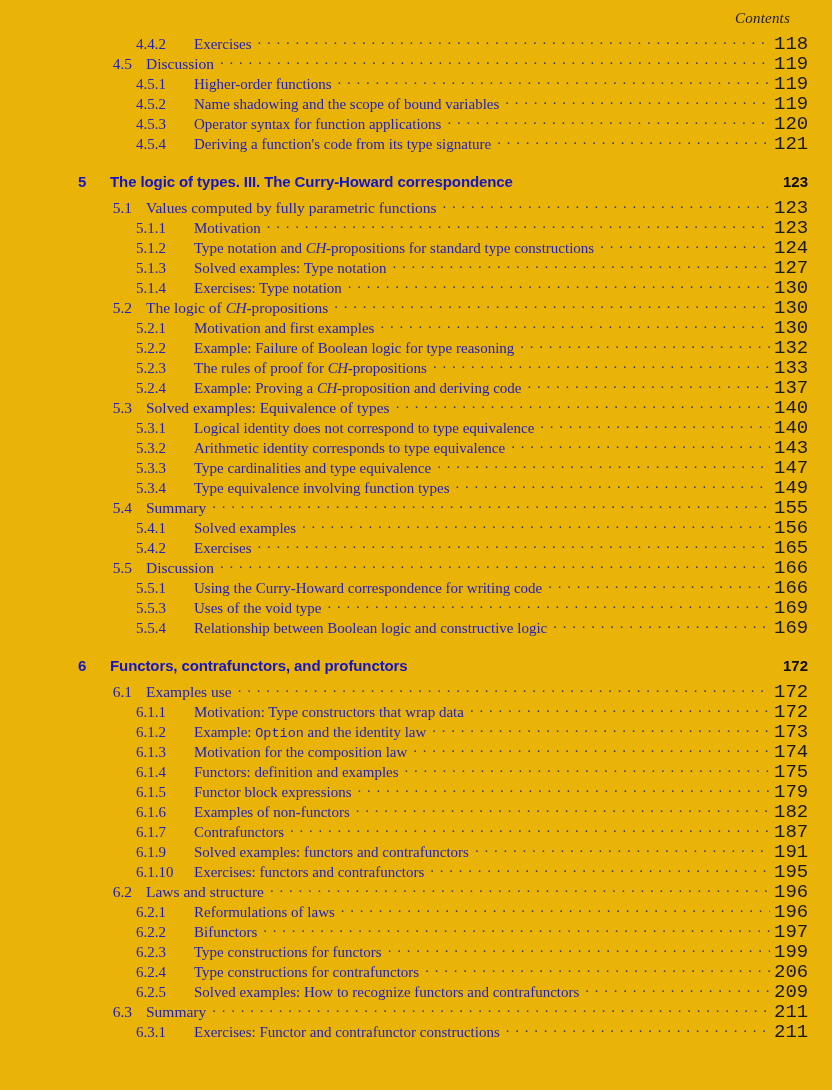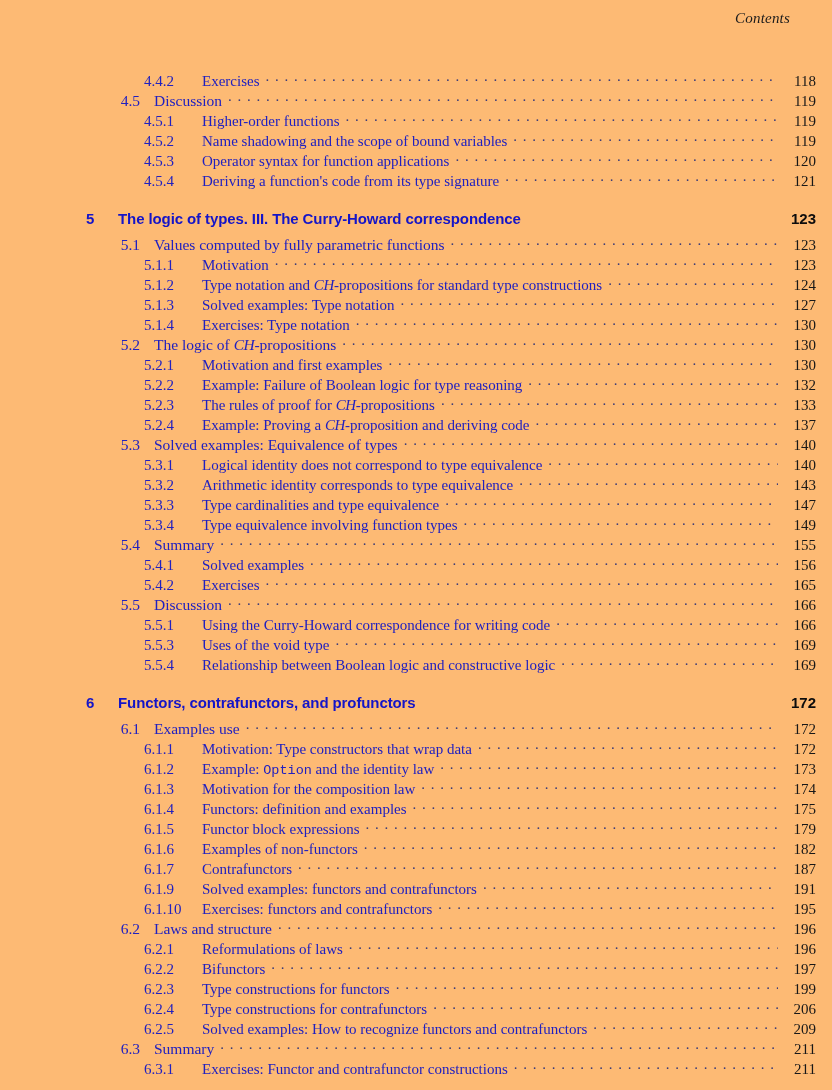--- a/index.html
+++ b/index.html
@@ -13,42 +13,41 @@
     position: relative;
     font-family: "Liberation Serif", "DejaVu Serif", serif;
     overflow: hidden;
   }
 
   .page {
     position: relative;
     width: 832px;
     height: 1090px;
     box-sizing: border-box;
-    background: #fdba74;
+    background: #eab308;
   }
 
   
   .running-head {
     position: absolute;
     top: 10px;
     right: 42px;
     font-family: "Liberation Serif", "DejaVu Serif", serif;
     font-style: italic;
     font-size: 15px;
     color: #1c1c1c;
     letter-spacing: 0.2px;
   }
 
   .toc {
     position: absolute;
     top: 33px;
     left: 0;
     right: 0;
-    padding-left: 16px;
-    margin-top: 37px;
+    padding-left: 8px;
   }
 
   
   .row {
     display: flex;
     align-items: baseline;
     width: 832px;
     box-sizing: border-box;
     padding-right: 32px;
     line-height: 20px;
@@ -83,22 +82,22 @@
     letter-spacing: 1.0px;
     color: #3a3a78;
     white-space: nowrap;
   }
 
   .pageno {
     flex: 0 0 auto;
     text-align: right;
     width: 34px;
     color: #181818;
-    font-size: 15px;
-    font-family: Liberation Serif, serif;
+    font-size: 19px;
+    font-family: Liberation Mono, monospace;
   }
 
   
   .row.chapter {
     height: 22px;
     line-height: 22px;
     margin-top: 18px;
     margin-bottom: 4px;
   }
   .row.chapter .num {

